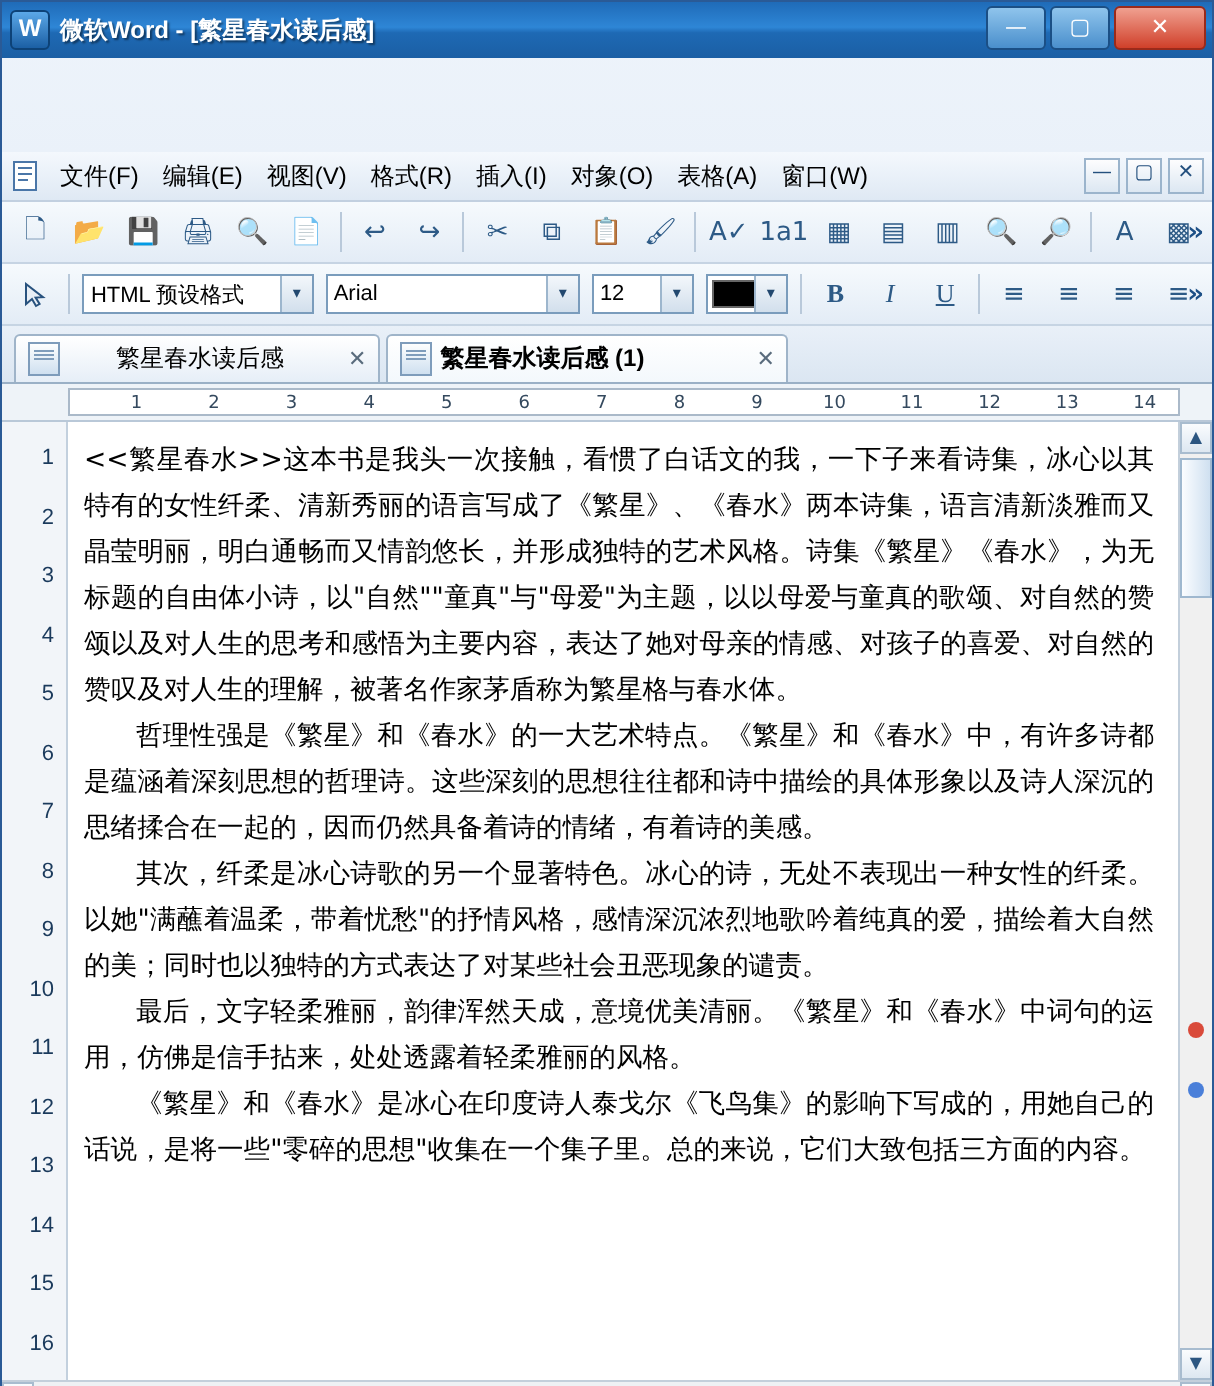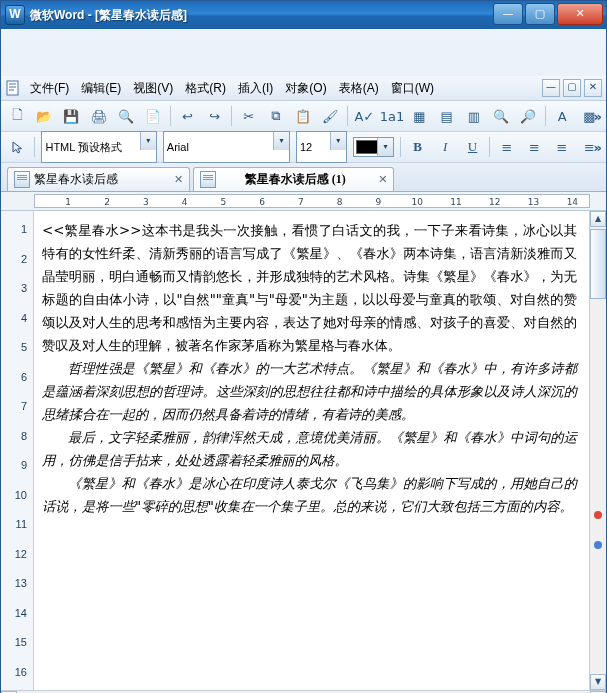--- a/index.html
+++ b/index.html
@@ -146,21 +146,21 @@
   .tb-more {
     position: absolute;
     right: 4px;
     font-family: "DejaVu Sans", sans-serif;
     color: #1c4f86;
     font-size: 13px;
     font-weight: bold;
   }
   
   .combo {
-    height: 32px;
+    height: 20px;
     border: 1px solid #7a9cbc;
     background: #fff;
     display: flex;
     align-items: center;
     font-size: 11px;
     padding-left: 3px;
     margin: 0 3px;
     position: relative;
     box-sizing: border-box;
   }
@@ -236,22 +236,22 @@
     box-shadow: 0 2px 0 #7e9cbb, 0 4px 0 #7e9cbb;
     background: #7e9cbb;
   }
   .doctab .tabclose {
     margin-left: 8px;
     color: #5a6c7d;
     font-family: "DejaVu Sans", sans-serif;
     font-size: 11px;
   }
   .doctab .tablabel { white-space: nowrap; }
-  .doctab:nth-child(1) .tablabel { min-width: 132px; }
-  .doctab:nth-child(2) .tablabel { min-width: 150px; text-align: center; font-family: Liberation Serif, serif; }
+  .doctab:nth-child(1) .tablabel { min-width: 132px; text-align: center; }
+  .doctab:nth-child(2) .tablabel { min-width: 150px; text-align: left; }
   
   .ruler {
     height: 18px;
     background: #eef3f8;
     border-bottom: 1px solid #b9c8d8;
     position: relative;
     overflow: hidden;
   }
   .ruler .rl-inner {
     position: absolute;
@@ -300,21 +300,21 @@
   }
   .page p {
     margin: 0 0 0 0;
     font-family: "DejaVu Sans", sans-serif;
     font-size: 13.3px;
     line-height: 23px;
     color: #000;
     text-align: justify;
     text-indent: 0;
   }
-  .page p.indent { text-indent: 26px; font-style: italic; }
+  .page p.indent { text-indent: 26px; }
   
   .vscroll {
     width: 16px;
     background: #f0f0f0;
     border-left: 1px solid #c3cfdb;
     position: relative;
   }
   .vscroll .sb-btn {
     height: 16px;
     background: linear-gradient(to bottom,#fafcfe,#dde7f1);
@@ -540,20 +540,21 @@
       <div>12</div>
       <div>13</div>
       <div>14</div>
       <div>15</div>
       <div>16</div>
     </div>
 
     <div class="page">
       <p>&lt;&lt;繁星春水&gt;&gt;这本书是我头一次接触，看惯了白话文的我，一下子来看诗集，冰心以其特有的女性纤柔、清新秀丽的语言写成了《繁星》、《春水》两本诗集，语言清新淡雅而又晶莹明丽，明白通畅而又情韵悠长，并形成独特的艺术风格。诗集《繁星》《春水》，为无标题的自由体小诗，以"自然""童真"与"母爱"为主题，以以母爱与童真的歌颂、对自然的赞颂以及对人生的思考和感悟为主要内容，表达了她对母亲的情感、对孩子的喜爱、对自然的赞叹及对人生的理解，被著名作家茅盾称为繁星格与春水体。</p>
       <p class="indent">哲理性强是《繁星》和《春水》的一大艺术特点。《繁星》和《春水》中，有许多诗都是蕴涵着深刻思想的哲理诗。这些深刻的思想往往都和诗中描绘的具体形象以及诗人深沉的思绪揉合在一起的，因而仍然具备着诗的情绪，有着诗的美感。</p>
+      <p class="indent">其次，纤柔是冰心诗歌的另一个显著特色。冰心的诗，无处不表现出一种女性的纤柔。以她"满蘸着温柔，带着忧愁"的抒情风格，感情深沉浓烈地歌吟着纯真的爱，描绘着大自然的美；同时也以独特的方式表达了对某些社会丑恶现象的谴责。</p>
       <p class="indent">最后，文字轻柔雅丽，韵律浑然天成，意境优美清丽。《繁星》和《春水》中词句的运用，仿佛是信手拈来，处处透露着轻柔雅丽的风格。</p>
       <p class="indent">《繁星》和《春水》是冰心在印度诗人泰戈尔《飞鸟集》的影响下写成的，用她自己的话说，是将一些"零碎的思想"收集在一个集子里。总的来说，它们大致包括三方面的内容。</p>
 
     </div>
 
     <div class="vscroll">
       <div class="sb-btn">▲</div>
       <div class="sb-thumb"></div>
       <div class="sb-mark" style="top:300px;background:#d94a3a;"></div>
       <div class="sb-mark" style="top:330px;background:#4a7fd9;"></div>

